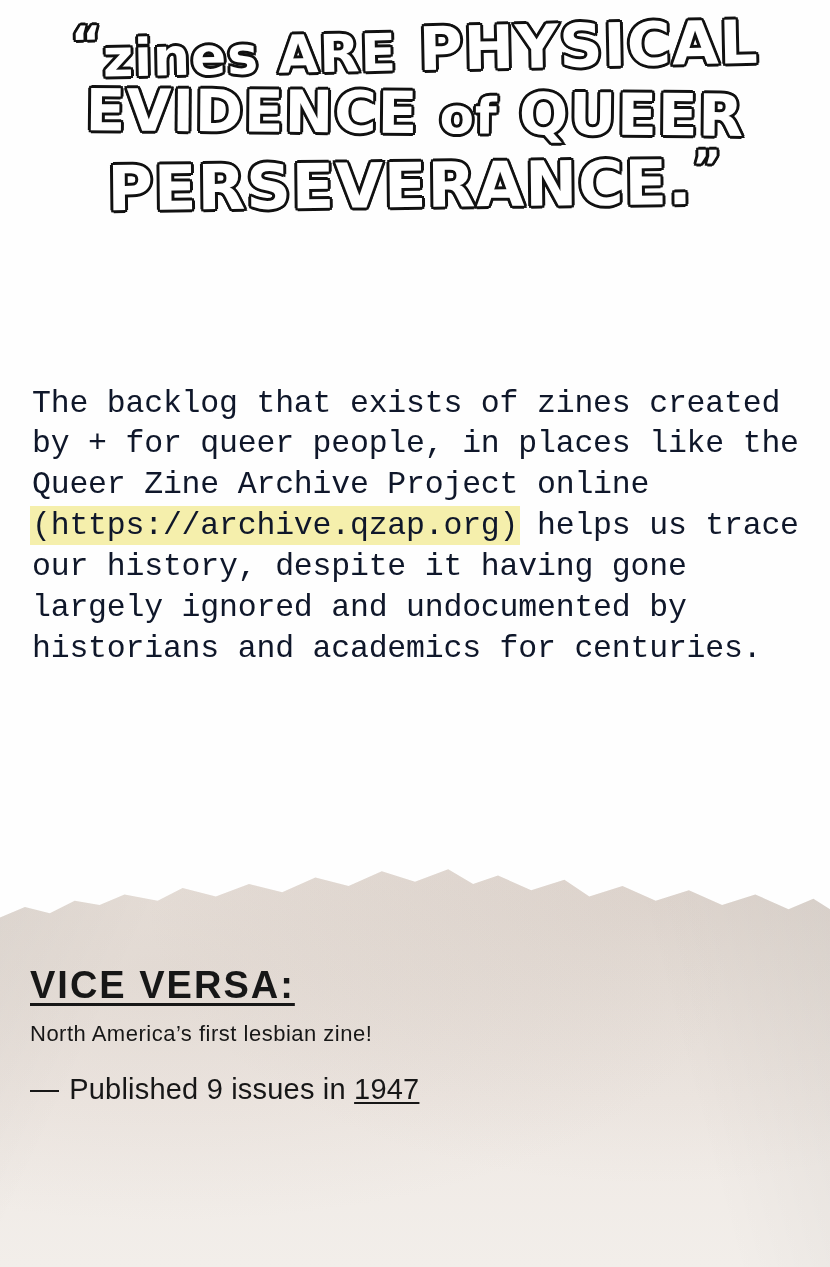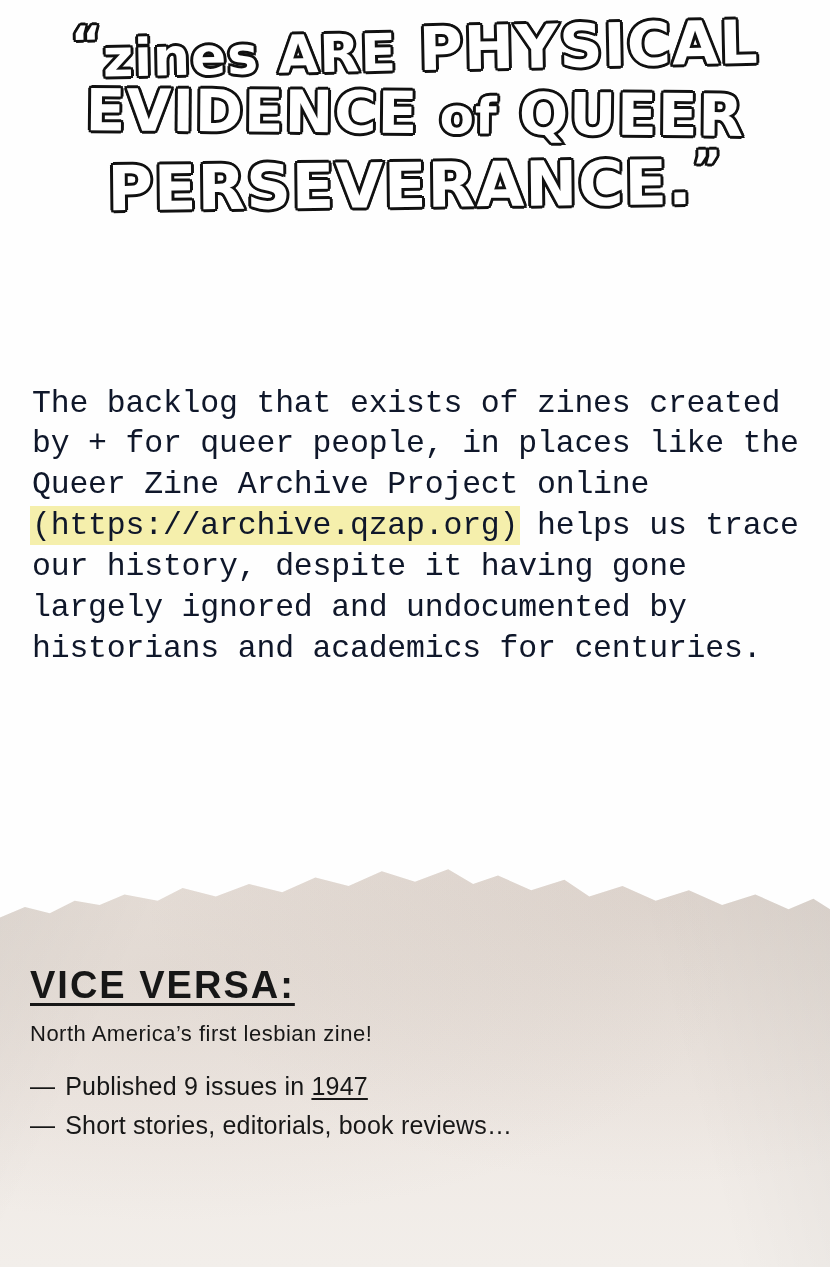--- a/index.html
+++ b/index.html
@@ -167,21 +167,21 @@
   }
   .vice-sub {
     font-size: 22px;
     letter-spacing: 0.5px;
     margin: 0 0 20px 0;
   }
   .vice-list {
     list-style: none;
     margin: 0;
     padding: 0;
-    font-size: 25px;
+    font-size: 29px;
     letter-spacing: 0.2px;
     line-height: 1.55;
   }
   .vice-list li {
     white-space: nowrap;
   }
   .vice-list .dash { margin-right: 10px; }
   .u { text-decoration: underline; text-underline-offset: 3px; }
 </style>
 </head>
@@ -210,20 +210,17 @@
     <div class="torn-paper"></div>
     <div class="torn-edge-shadow"></div>
 
     <div class="torn-content">
       <div class="vice-title">VICE VERSA:</div>
       <div class="vice-sub">North America’s first lesbian zine!</div>
       <ul class="vice-list">
         <li>
           <span class="dash">—</span><span>Published 9 issues in </span><span class="u">1947</span>
         </li>
-        <li>
-          <span class="dash">—</span><span>Short stories, editorials, book reviews…</span>
-        </li>
       </ul>
     </div>
   </div>
 
 </div>
 
 </body></html>

